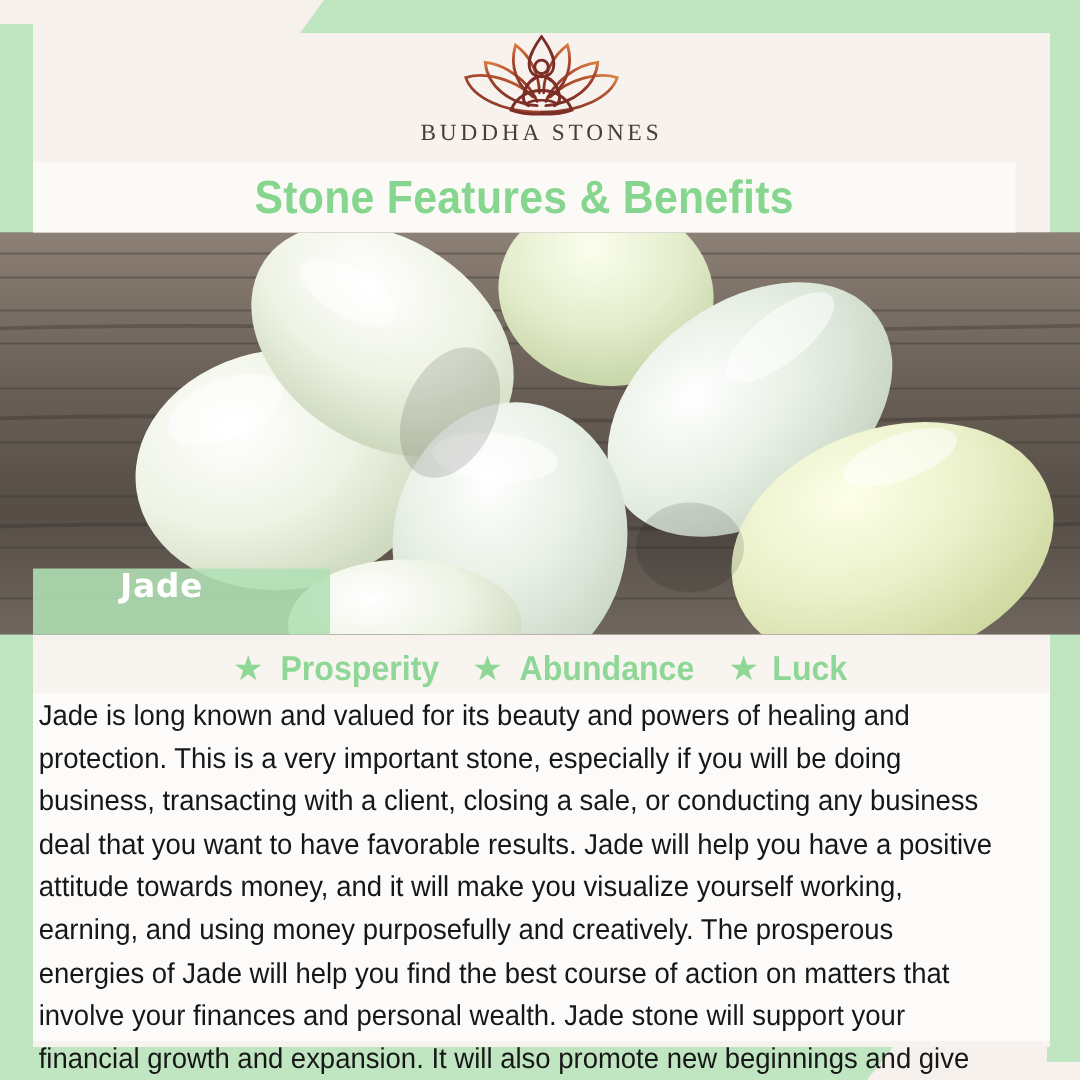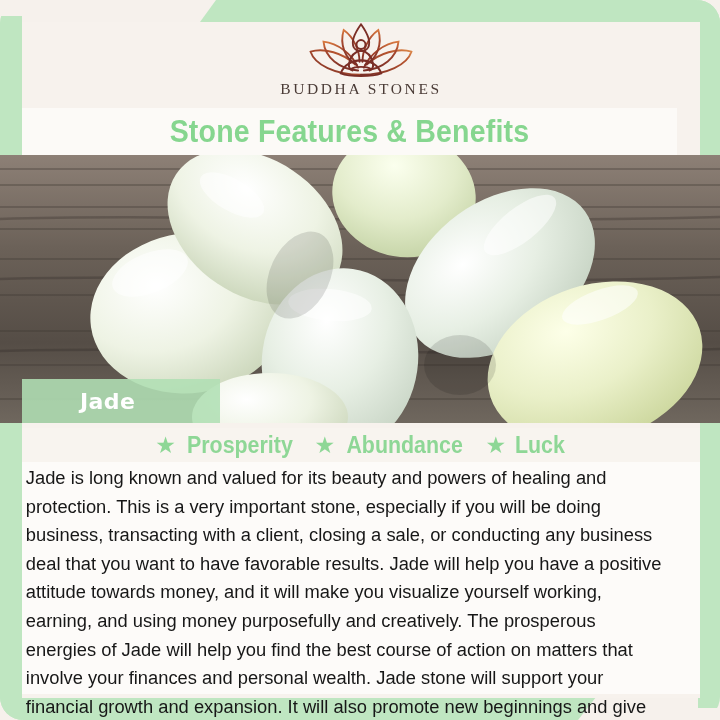--- a/index.html
+++ b/index.html
@@ -2,21 +2,21 @@
 <html><head>
 <meta charset="utf-8">
 <style>
   html,body{margin:0;padding:0;}
   body{
     width:720px;height:720px;overflow:hidden;
     background:#f6f1ec;
     font-family:"Liberation Sans","DejaVu Sans",sans-serif;
     position:relative;
   }
-  #page{position:absolute;inset:0;width:720px;height:720px;overflow:hidden;background:#f6f1ec;border-radius:23px;}
+  #page{position:absolute;inset:0;width:720px;height:720px;overflow:hidden;background:#f6f1ec;}
 
   
   .frame-top{
     position:absolute;left:200px;top:0;width:520px;height:22px;
     background:#bfe6c1;
     clip-path:polygon(16px 0,100% 0,100% 100%,0 100%);
     z-index:1;
   }
   .frame-right{
     position:absolute;right:0;top:0;width:22px;height:708px;
@@ -68,21 +68,21 @@
   
   .photo{
     position:absolute;left:0;top:155px;width:720px;height:268px;
     overflow:hidden;z-index:3;background:#6e6259;
   }
   .photo svg{display:block;width:720px;height:268px;}
 
   .jade-band{
     position:absolute;left:22px;top:379px;width:198px;height:44px;
     background:rgba(176,223,180,.88);z-index:5;
-    display:flex;align-items:center;
+    display:flex;align-items:flex-start;
   }
   .jade-text{
     margin-left:58px;color:#ffffff;font-weight:bold;font-size:22px;
     font-family:"DejaVu Sans","Liberation Sans",sans-serif;letter-spacing:.4px;
   }
 
   
   .keywords{
     position:absolute;left:22px;top:428px;width:678px;height:34px;
     z-index:4;display:flex;align-items:center;justify-content:center;gap:18px;

